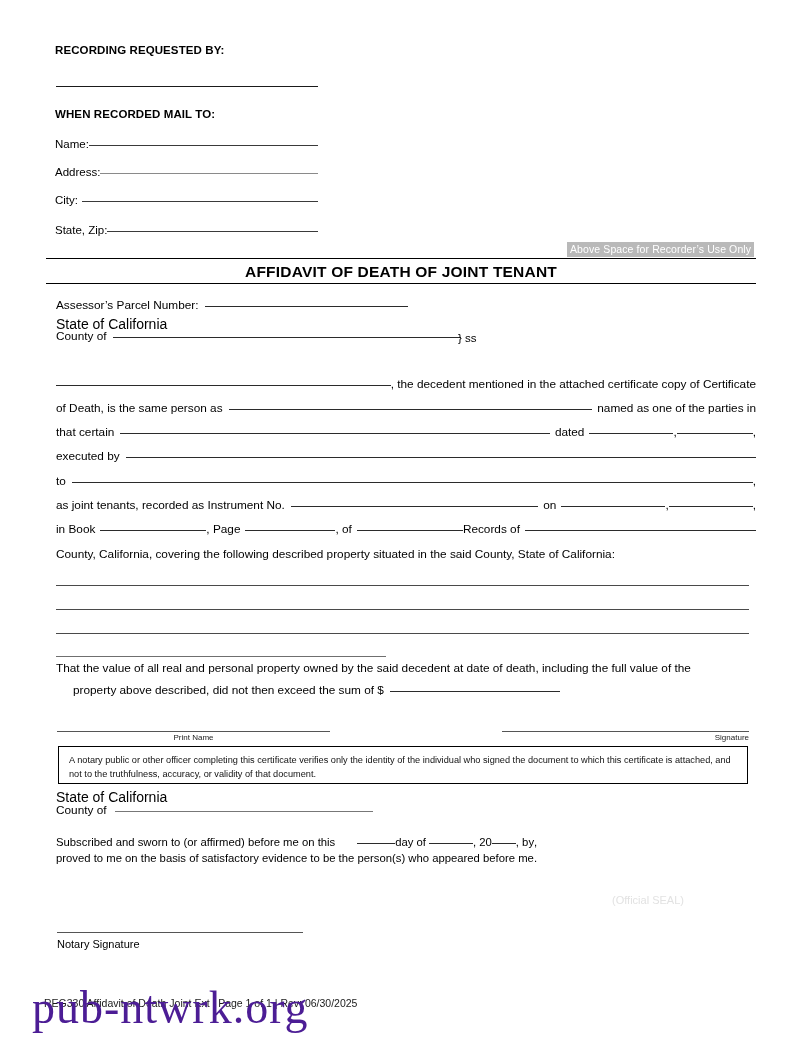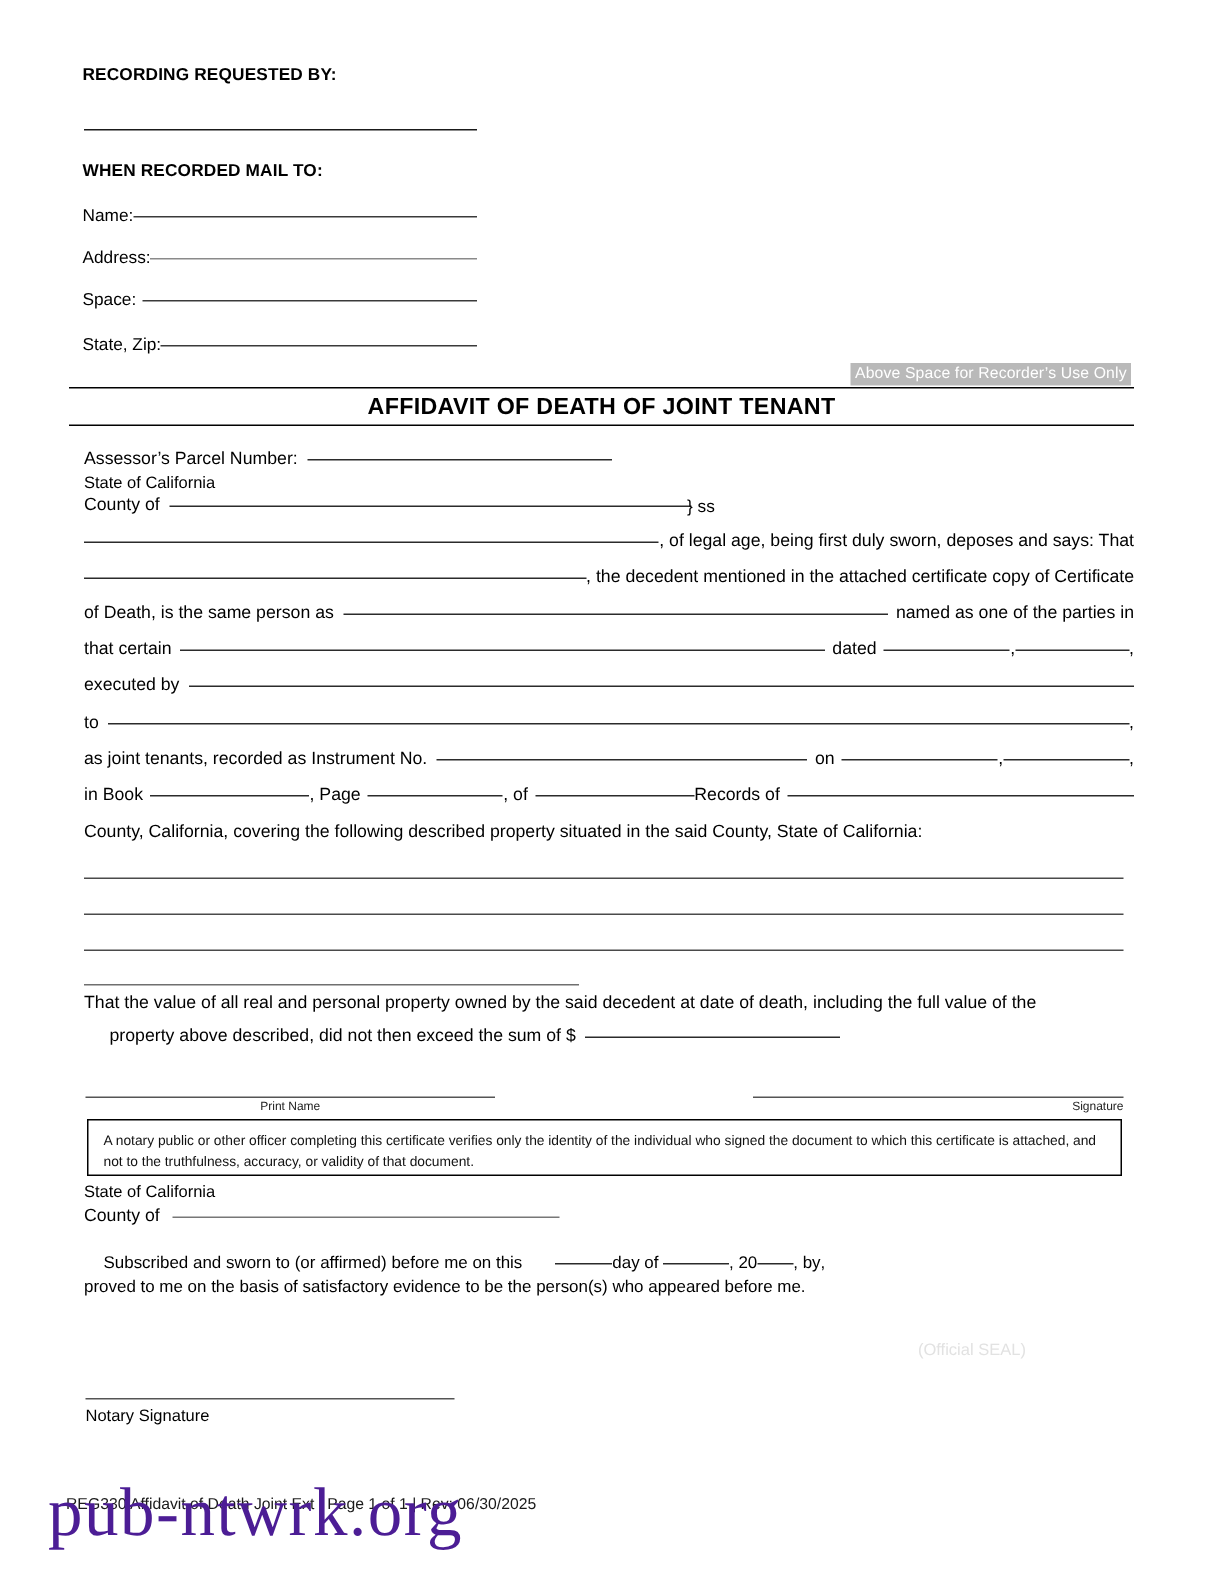--- a/index.html
+++ b/index.html
@@ -102,21 +102,21 @@
     box-sizing: border-box;
   }
   .notary-box p {
     margin: 0;
     font-size: 9.2px;
     line-height: 1.55;
     color: #111;
   }
 
   .plain-line {
-    font-size: 11px;
+    font-size: 14px;
     white-space: nowrap;
     line-height: 1.25;
   }
 
   .sworn-line {
     font-size: 11.3px;
     white-space: nowrap;
     display: flex;
     align-items: baseline;
   }
@@ -162,21 +162,21 @@
     <span class="lbl">Name:</span>
     <span class="rule" style="position:relative; top:-2px;"></span>
   </div>
 
   <div class="abs mail-row" style="left:55px; top:166px; width:263px;">
     <span class="lbl">Address:</span>
     <span class="rule rule-thin" style="position:relative; top:-2px;"></span>
   </div>
 
   <div class="abs mail-row" style="left:55px; top:194px; width:263px;">
-    <span class="lbl">Space:</span>
+    <span class="lbl">City:</span>
     <span class="sp" style="width:4px;"></span>
     <span class="rule" style="position:relative; top:-2px;"></span>
   </div>
 
   <div class="abs mail-row" style="left:55px; top:224px; width:263px;">
     <span class="lbl">State, Zip:</span>
     <span class="rule" style="position:relative; top:-2px;"></span>
   </div>
 
   <div class="abs recorder-banner" style="left:567px; top:242px;">Above Space for Recorder’s Use Only</div>
@@ -195,24 +195,20 @@
 
   <div class="abs plain-line" style="left:56px; top:316px;">State of California</div>
 
   <div class="abs body-line" style="left:56px; top:331px; width:405px;">
     <span class="txt">County of</span>
     <span class="sp" style="width:6px;"></span>
     <span class="fill" style="position:relative; top:-2px;"></span>
   </div>
   <div class="abs plain-line" style="left:458px; top:331px; font-size:11.5px;">} ss</div>
 
-  <div class="abs body-line" style="left:56px; top:355px; width:700px;">
-    <span class="fill" style="position:relative; top:-2px;"></span>
-    <span class="txt">, of legal age, being first duly sworn, deposes and says: That</span>
-  </div>
 
   <div class="abs body-line" style="left:56px; top:379px; width:700px;">
     <span class="fill" style="position:relative; top:-2px;"></span>
     <span class="txt">, the decedent mentioned in the attached certificate copy of Certificate</span>
   </div>
 
   <div class="abs body-line" style="left:56px; top:403px; width:700px;">
     <span class="txt">of Death, is the same person as</span>
     <span class="sp" style="width:6px;"></span>
     <span class="fill" style="position:relative; top:-2px;"></span>
@@ -300,21 +296,21 @@
   </div>
 
   <div class="abs plain-line" style="left:56px; top:789px;">State of California</div>
 
   <div class="abs body-line" style="left:56px; top:805px; width:317px;">
     <span class="txt">County of</span>
     <span class="sp" style="width:8px;"></span>
     <span class="fill rule-thin" style="position:relative; top:-2px; border-bottom:1px solid #777;"></span>
   </div>
 
-  <div class="abs sworn-line" style="left:69px; top:836px; width:690px;">
+  <div class="abs sworn-line" style="left:56px; top:836px; width:690px;">
     <span class="txt">Subscribed and sworn to (or affirmed) before me on this</span>
     <span class="sp" style="width:22px;"></span>
     <span class="seg" style="width:38px; position:relative; top:-2px;"></span>
     <span class="txt">day of</span>
     <span class="sp" style="width:3px;"></span>
     <span class="seg" style="width:44px; position:relative; top:-2px;"></span>
     <span class="txt">, 20</span>
     <span class="seg" style="width:24px; position:relative; top:-2px;"></span>
     <span class="txt">, by</span>
     <span class="fill" style="position:relative; top:-2px;"></span>

